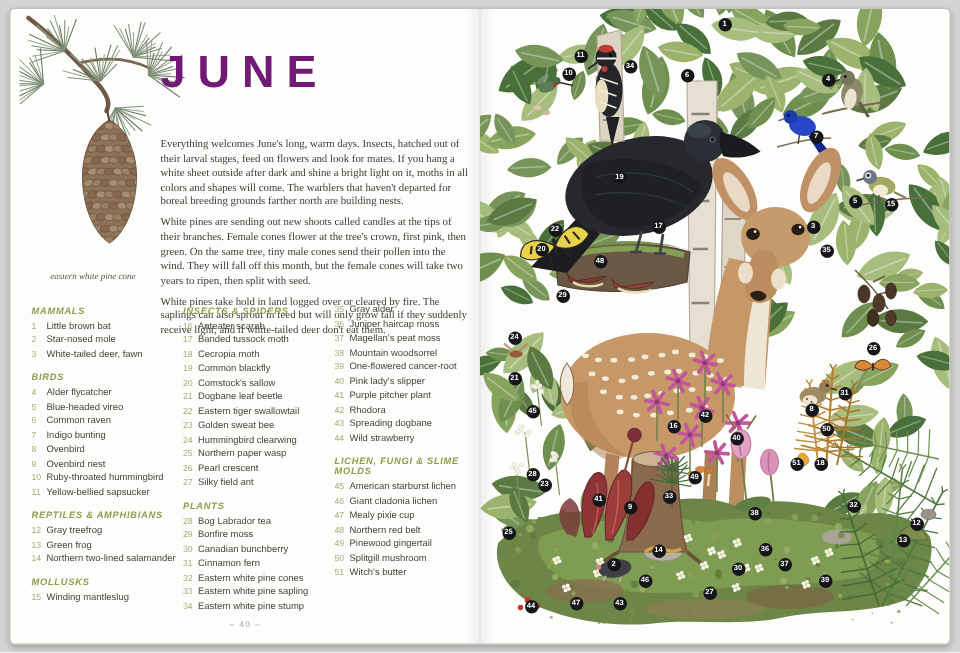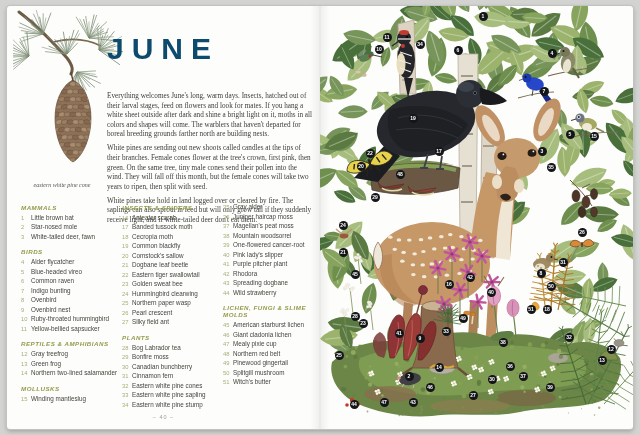--- a/index.html
+++ b/index.html
@@ -3,21 +3,21 @@
 <meta charset="utf-8">
 <style>
   html,body{margin:0;padding:0}
   .stage{position:relative;width:640px;height:435px;background:#d3d3d1;overflow:hidden;font-family:"Liberation Sans",sans-serif}
   .spread{position:absolute;left:7px;top:6px;width:626px;height:423px;background:#fdfdfb;border-radius:3px;box-shadow:0 0 0 1px #c2c2bf,0 2px 5px rgba(0,0,0,.28)}
   .page-left{position:absolute;left:0;top:0;width:313px;height:423px}
   .page-right{position:absolute;left:313px;top:0;width:313px;height:423px;overflow:hidden}
   .spine{position:absolute;left:303px;top:0;width:20px;height:423px;background:linear-gradient(90deg,rgba(0,0,0,0),rgba(0,0,0,.05) 45%,rgba(0,0,0,.10) 50%,rgba(0,0,0,.05) 55%,rgba(0,0,0,0));pointer-events:none}
   #pinesvg{position:absolute;left:6px;top:4px}
   .caption{position:absolute;left:0;top:176px;width:110px;text-align:center;font:italic 6px "Liberation Serif",serif;color:#57574f}
-  .title{position:absolute;left:100px;top:26px;margin:0;font-weight:800;font-size:30px;letter-spacing:8px;color:#0c4a6e;font-family:"Liberation Sans",sans-serif}
+  .title{position:absolute;left:100px;top:26px;margin:0;font-weight:800;font-size:30px;letter-spacing:8px;color:#701a75;font-family:"Liberation Sans",sans-serif}
   .subtitle{position:absolute;left:100px;top:64px;font:italic 10px "Liberation Serif",serif;color:#4f9d48}
   .intro{position:absolute;left:100px;top:86px;width:206px}
   .intro p{margin:0 0 4.5px;font:7.2px/1.33 "Liberation Serif",serif;color:#3c3c38}
   .lists{position:absolute;left:14px;top:198px;width:294px;display:flex;gap:9px}
   .list-col{flex:none}
   .list-col.c1{width:92px}.list-col.c2{width:92px}.list-col.c3{width:100px}
   .sec-h{font-style:italic;font-weight:700;font-size:6.2px;letter-spacing:.5px;color:#949b4c;margin:8px 0 3.5px;line-height:1.18}
   .sec-h:first-child{margin-top:0}
   .sp-row{display:flex;margin-bottom:2.9px;font-size:6.3px;line-height:1.05}
   .sp-n{width:10px;flex:none;color:#a9ad7a;font-size:5.8px}

